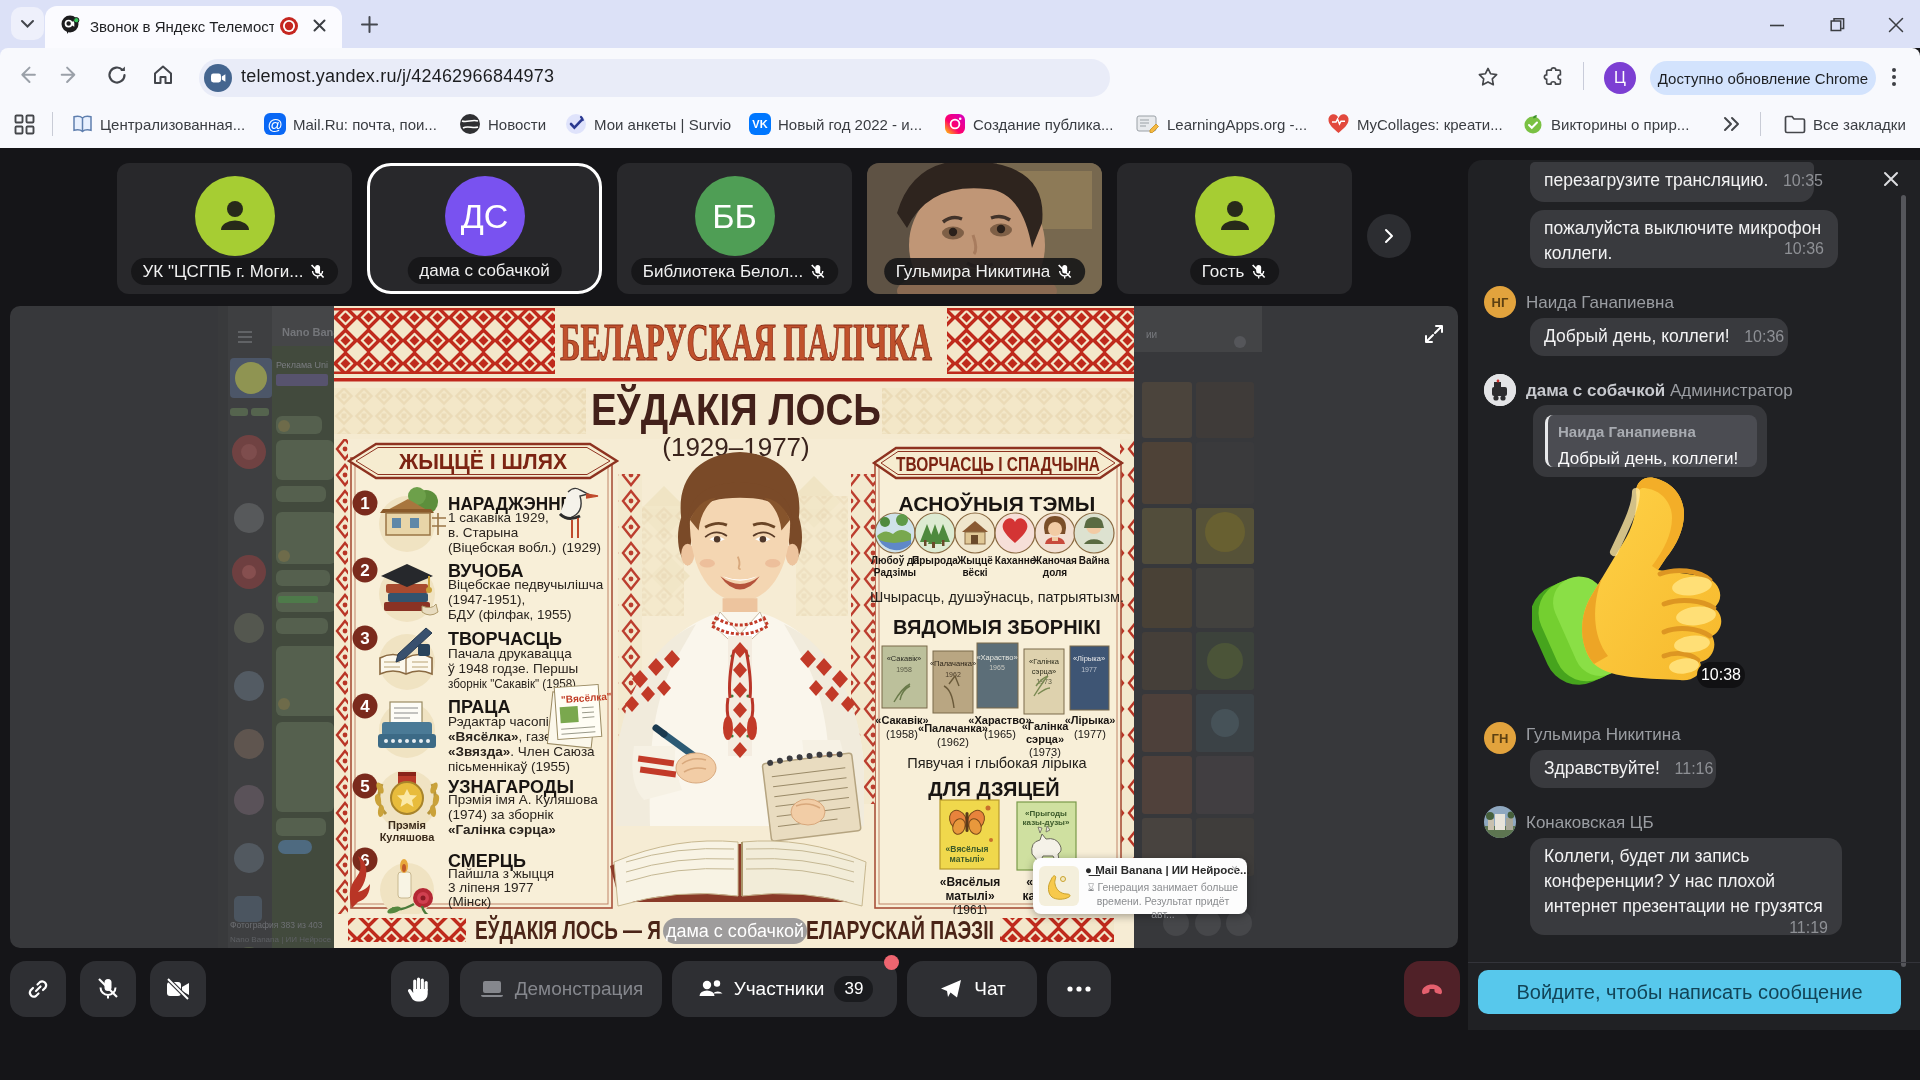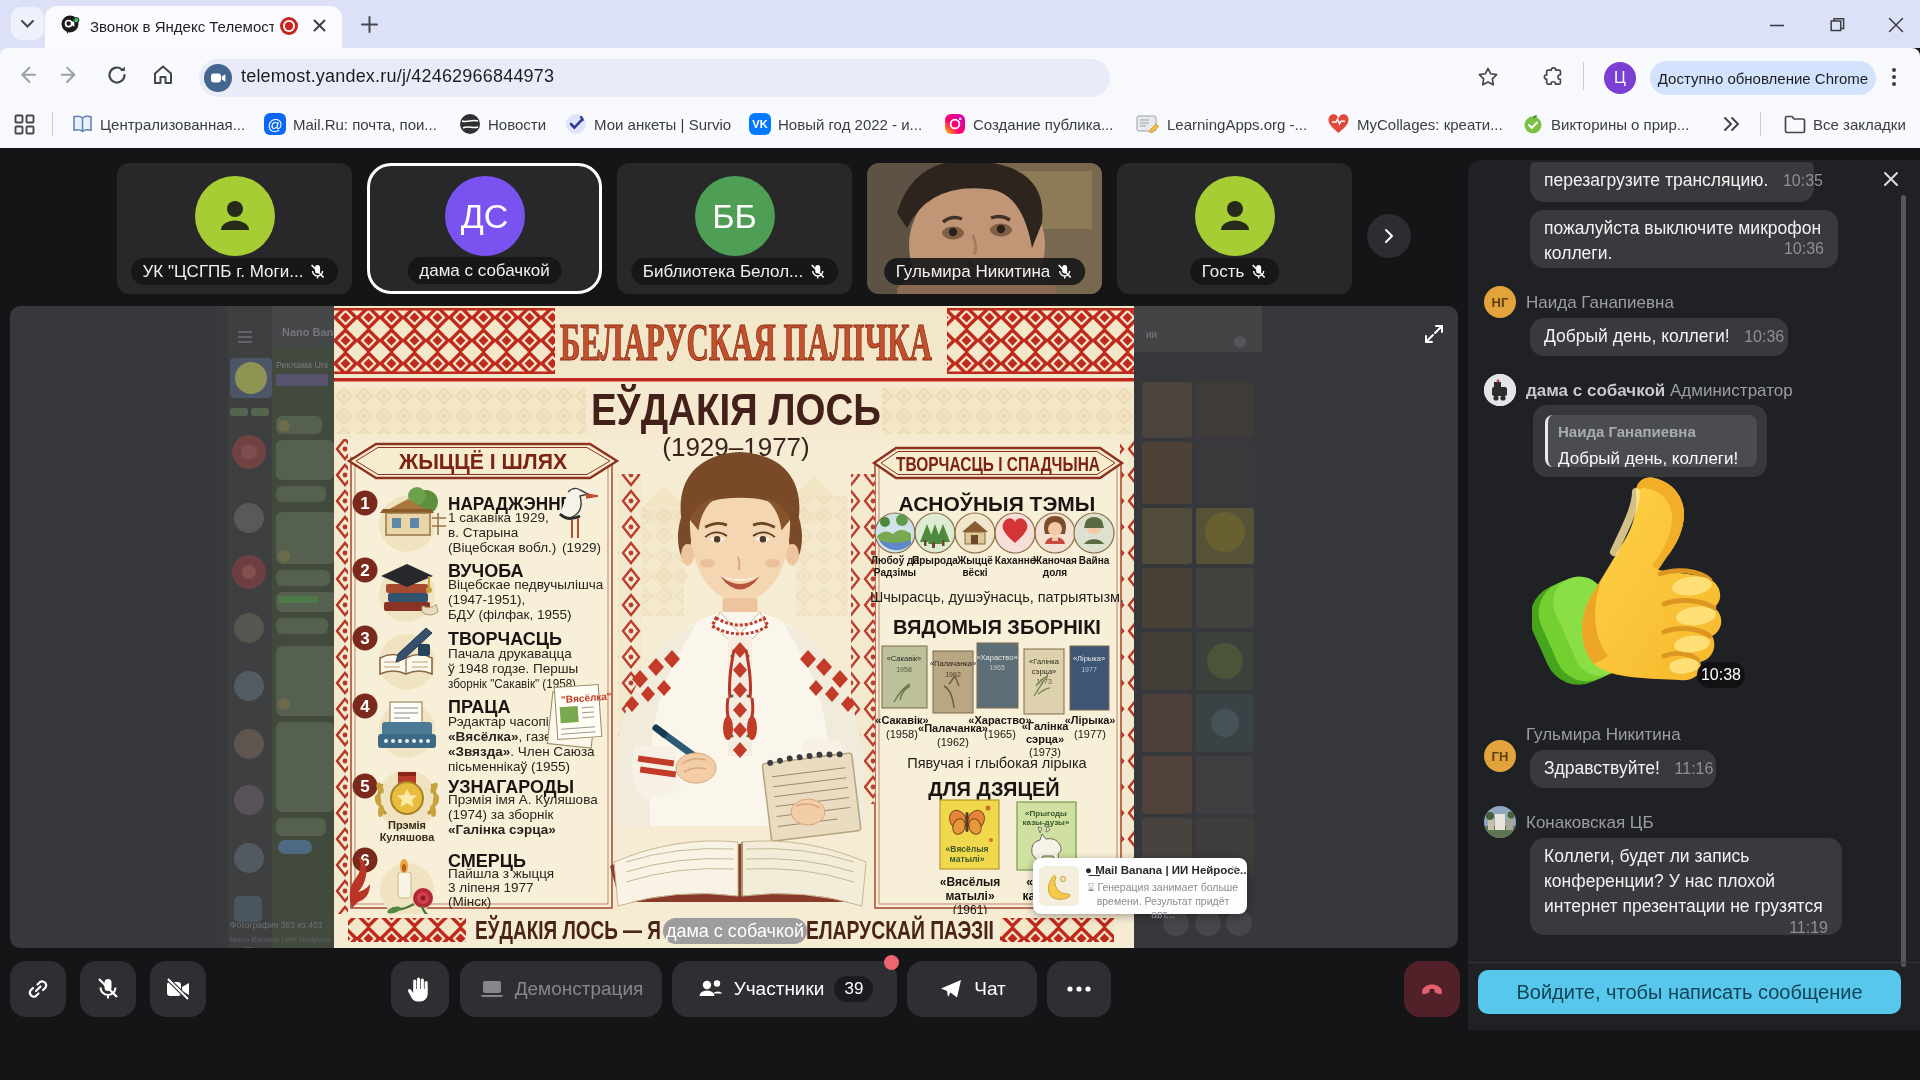--- a/index.html
+++ b/index.html
@@ -963,21 +963,21 @@
       <g fill="#ffdf76">
         <ellipse cx="80" cy="55" rx="10" ry="4.6" transform="rotate(-7 80 55)"></ellipse>
         <ellipse cx="82" cy="70" rx="10" ry="4.6" transform="rotate(-6 82 70)"></ellipse>
         <ellipse cx="80" cy="84" rx="9" ry="4.2" transform="rotate(-6 80 84)"></ellipse>
         <ellipse cx="76" cy="95" rx="7.5" ry="3.8" transform="rotate(-6 76 95)"></ellipse>
       </g>
       <path d="M41 38 C46 27 52 16 52 8" stroke="#ffe9a0" stroke-width="4" fill="none" stroke-linecap="round" opacity=".8"></path>
       <path d="M31 94 C24 86 23 72 29 61 l6 -10 C30 64 30 80 38 90z" fill="#eda526"></path>
     </svg>
     <div class="abs" style="left:229px;top:502px;width:48px;height:26px;background:#111113;border-radius:13px;color:#fff;font-size:16px;display:flex;align-items:center;justify-content:center;">10:38</div>
-    <div class="cav" style="left:16px;top:580px;background:#e2a33d;color:#5c4012;text-align:right;">ГН</div>
+    <div class="cav" style="left:16px;top:562px;background:#e2a33d;color:#5c4012;text-align:right;">ГН</div>
     <div class="cname" style="left:58px;top:565px;">Гульмира Никитина</div>
     <div class="bub" style="left:62px;top:590px;width:186px;height:38px;white-space:nowrap;">Здравствуйте!&nbsp;&nbsp;&nbsp;<span class="time">11:16</span></div>
     <div class="cav" style="left:16px;top:646px;overflow:hidden;">
       <svg width="32" height="32" viewBox="0 0 32 32">
           <rect width="32" height="32" fill="#8fa8c0"></rect>
           <rect x="0" y="20" width="32" height="12" fill="#5d7551"></rect>
           <rect x="11" y="8" width="10" height="16" fill="#e8e4da"></rect>
           <rect x="4" y="13" width="6" height="11" fill="#c8c0ae"></rect>
           <rect x="22" y="12" width="7" height="12" fill="#a8a698"></rect>
           <circle cx="6" cy="10" r="4" fill="#46603c"></circle>

